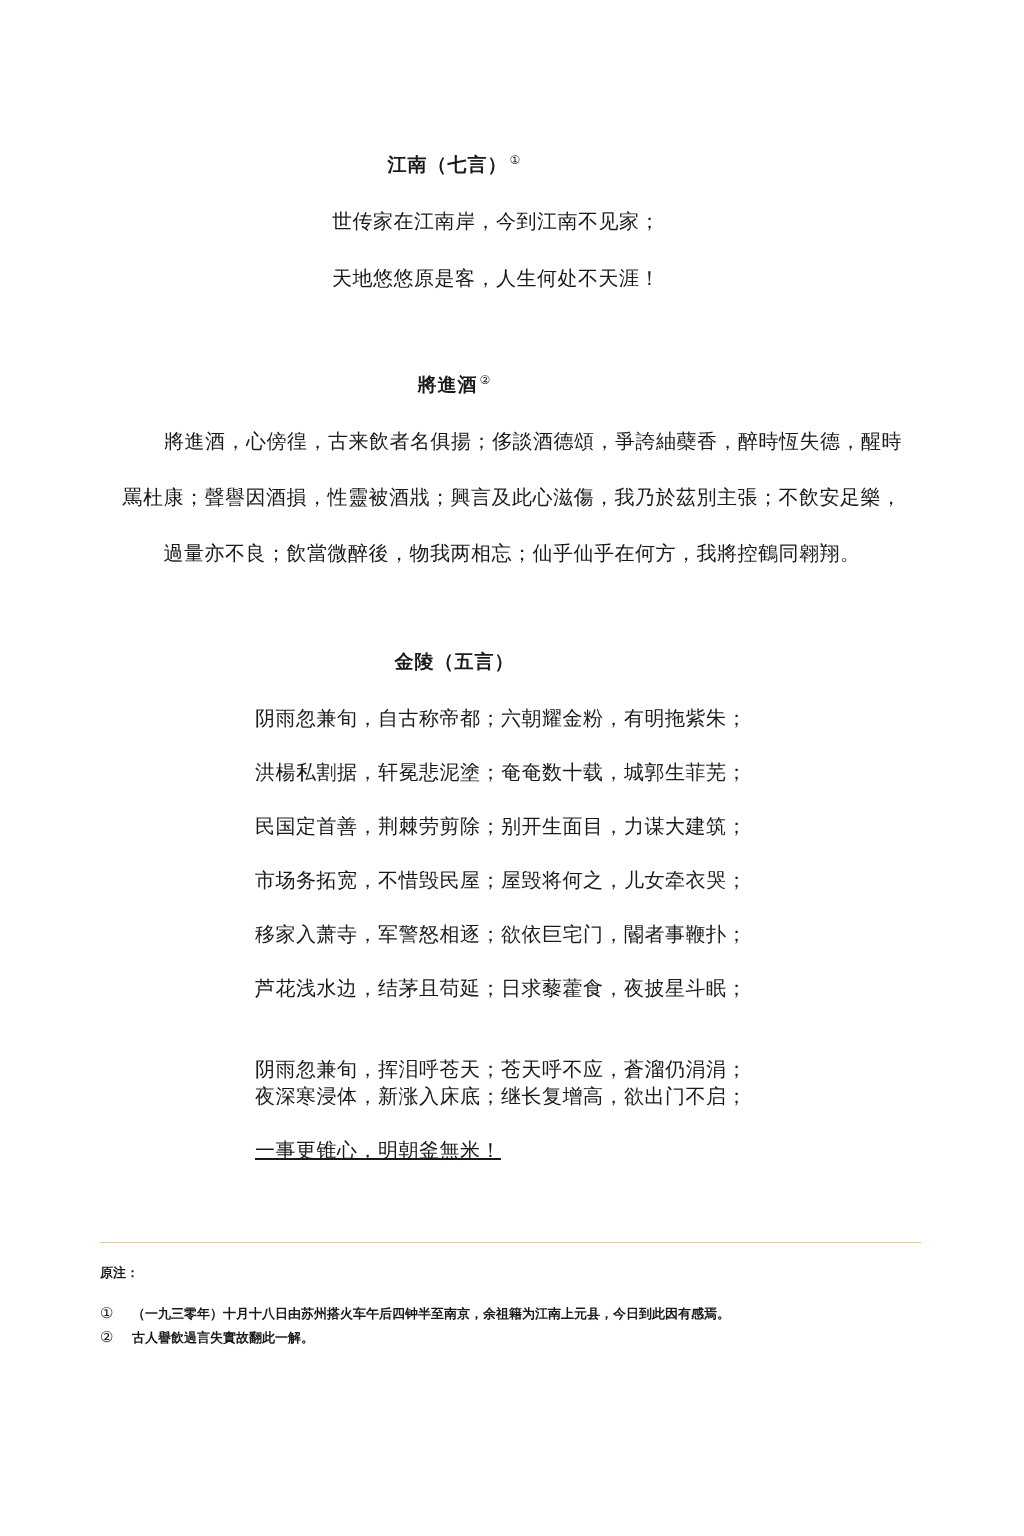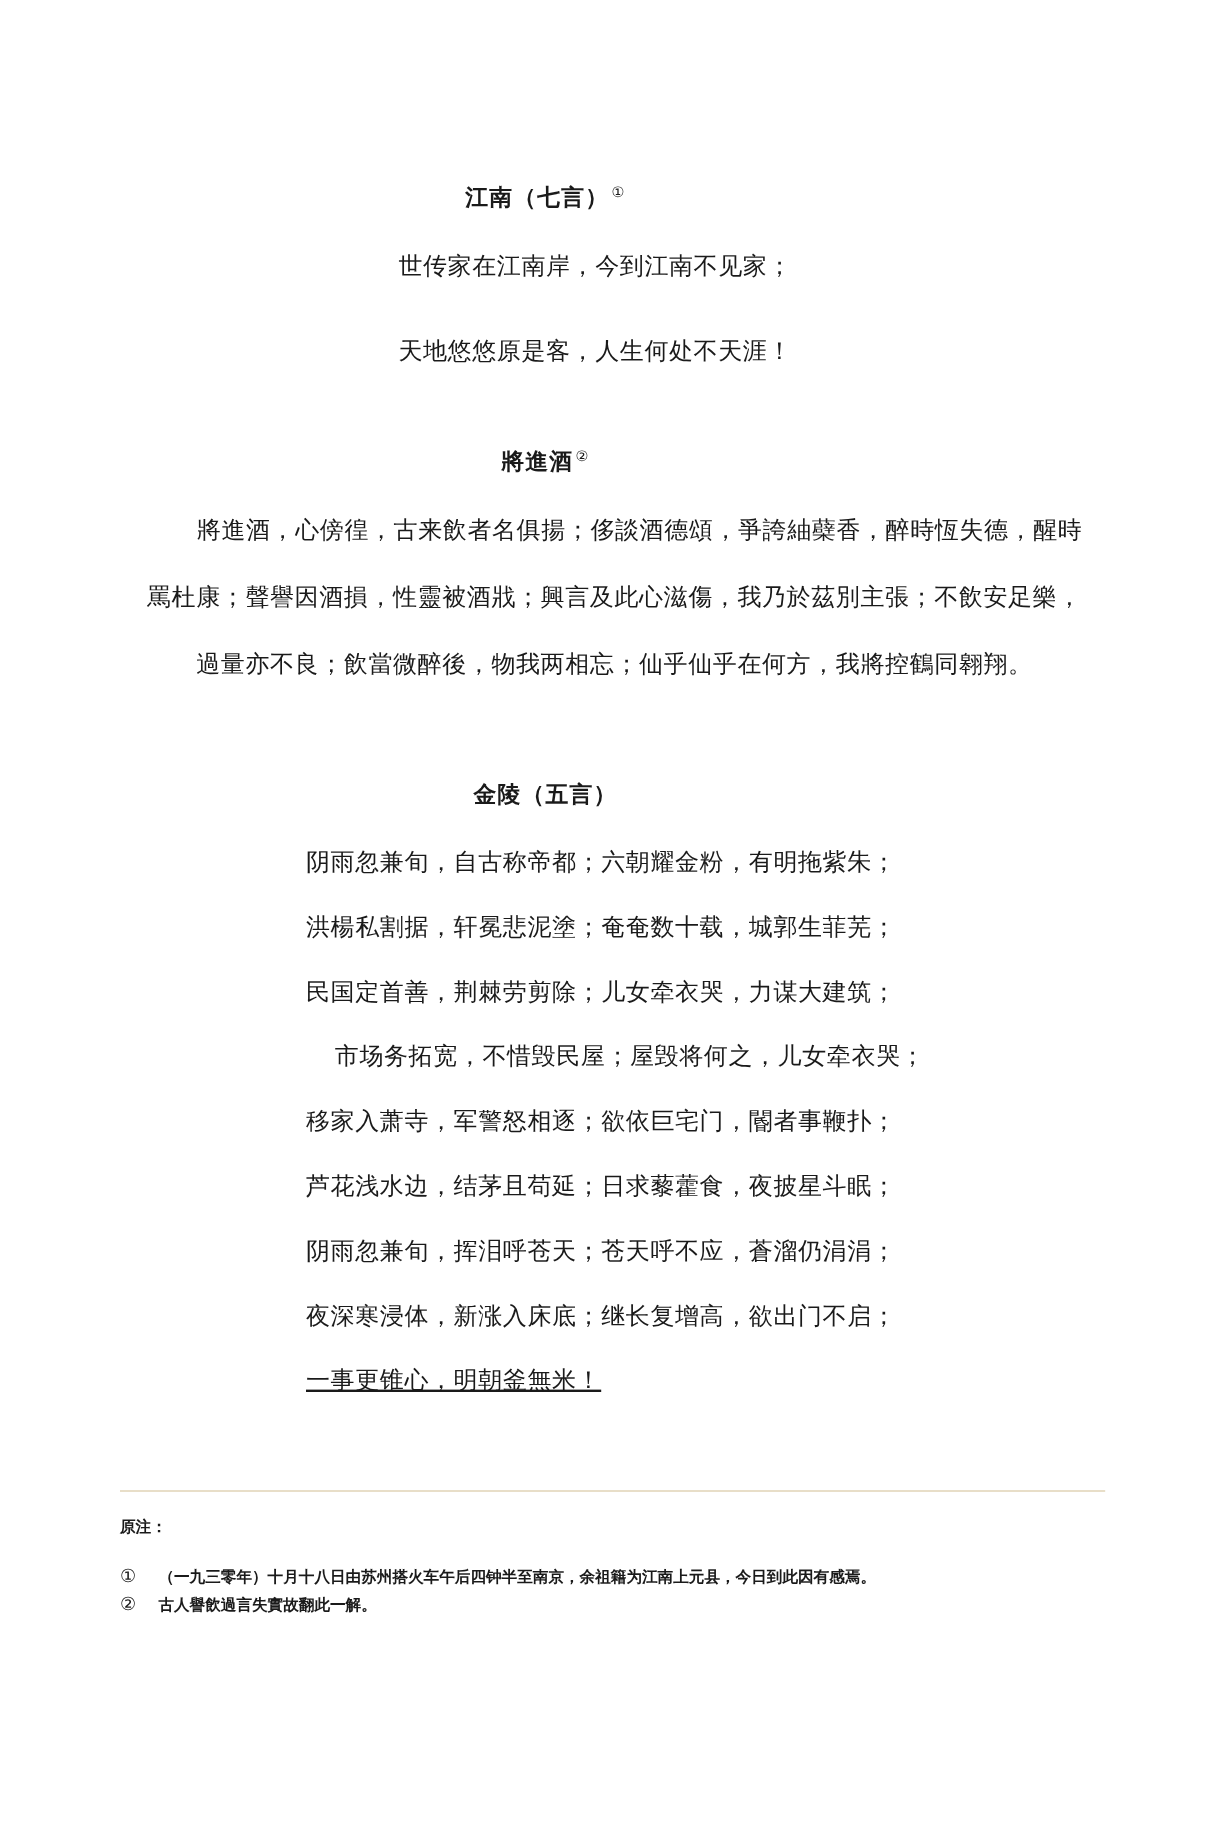--- a/index.html
+++ b/index.html
@@ -28,35 +28,35 @@
       position: absolute; left: 100px; font-size: 13px; white-space: nowrap;
       font-family: Liberation Mono, monospace; font-weight: bold;
     }
     .note .num { display: inline-block; width: 32px; font-weight: normal; font-size: 15px; }
   </style>
 </head>
 <body>
 
 <div class="poem-title" style="top:152px;"><span>江南（七言）</span><span class="sup">①</span></div>
 <div class="line center" style="top:208px;">世传家在江南岸，今到江南不见家；</div>
-<div class="line center" style="top:279px;">天地悠悠原是客，人生何处不天涯！</div>
+<div class="line center" style="top:265px;">天地悠悠原是客，人生何处不天涯！</div>
 
 <div class="poem-title" style="top:372px;"><span>將進酒</span><span class="sup">②</span></div>
 <div class="line prose" style="top:428px; text-indent:42px;">將進酒，心傍徨，古来飲者名俱揚；侈談酒德頌，爭誇紬蘗香，醉時恆失德，醒時</div>
 <div class="line prose" style="top:484px;">罵杜康；聲譽因酒損，性靈被酒戕；興言及此心滋傷，我乃於茲別主張；不飲安足樂，</div>
 <div class="line prose" style="top:540px;">過量亦不良；飲當微醉後，物我两相忘；仙乎仙乎在何方，我將控鶴同翱翔。</div>
 
 <div class="poem-title" style="top:649px;"><span>金陵（五言）</span></div>
 <div class="line wuyan" style="top:705px;">阴雨忽兼旬，自古称帝都；六朝耀金粉，有明拖紫朱；</div>
 <div class="line wuyan" style="top:759px;">洪楊私割据，轩冕悲泥塗；奄奄数十载，城郭生菲芜；</div>
-<div class="line wuyan" style="top:813px;">民国定首善，荆棘劳剪除；儿女牵衣哭，力谋大建筑；</div>
-<div class="line wuyan" style="top:867px;margin-left:24px;">市场务拓宽，不惜毁民屋；屋毁将何之，儿女牵衣哭；</div>
+<div class="line wuyan" style="top:813px;">民国定首善，荆棘劳剪除；别开生面目，力谋大建筑；</div>
+<div class="line wuyan" style="top:867px;">市场务拓宽，不惜毁民屋；屋毁将何之，儿女牵衣哭；</div>
 <div class="line wuyan" style="top:921px;">移家入萧寺，军警怒相逐；欲依巨宅门，閽者事鞭扑；</div>
 <div class="line wuyan" style="top:975px;">芦花浅水边，结茅且苟延；日求藜藿食，夜披星斗眠；</div>
-<div class="line wuyan" style="top:1029px;">阴雨忽兼旬，挥泪呼苍天；苍天呼不应，蒼溜仍涓涓；</div>
+<div class="line wuyan" style="top:1056px;">阴雨忽兼旬，挥泪呼苍天；苍天呼不应，蒼溜仍涓涓；</div>
 <div class="line wuyan" style="top:1083px;">夜深寒浸体，新涨入床底；继长复增高，欲出门不启；</div>
 <div class="line wuyan" style="top:1137px;text-decoration:underline;">一事更锥心，明朝釜無米！</div>
 
 <div class="divider"></div>
 
 <div class="note" style="top:1264px;">原注：</div>
 <div class="note" style="top:1304px;">
   <span class="num">①</span><span>（一九三零年）十月十八日由苏州搭火车午后四钟半至南京，余祖籍为江南上元县，今日到此因有感焉。</span>
 </div>
 <div class="note" style="top:1328px;">

